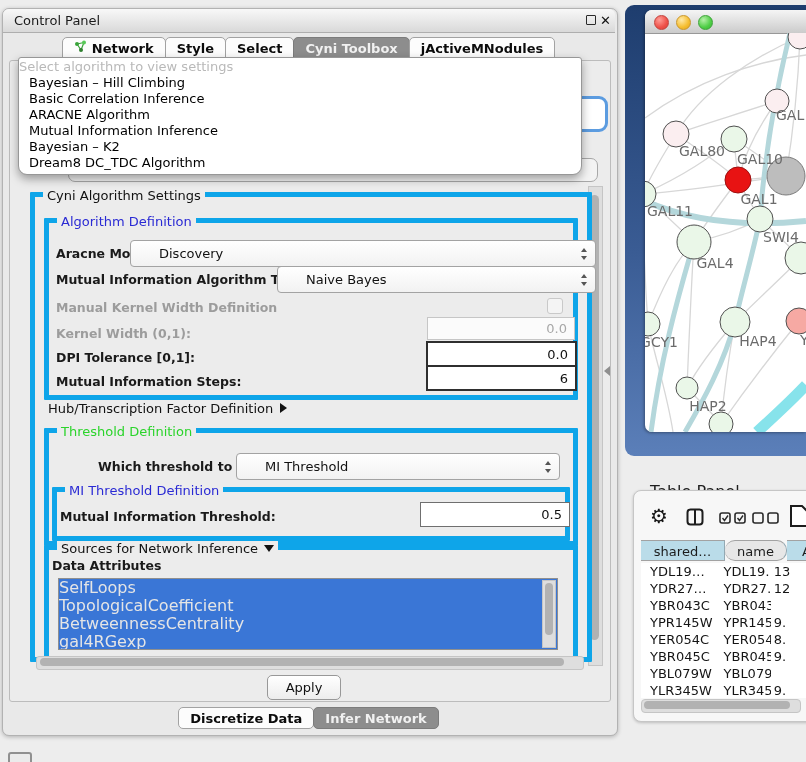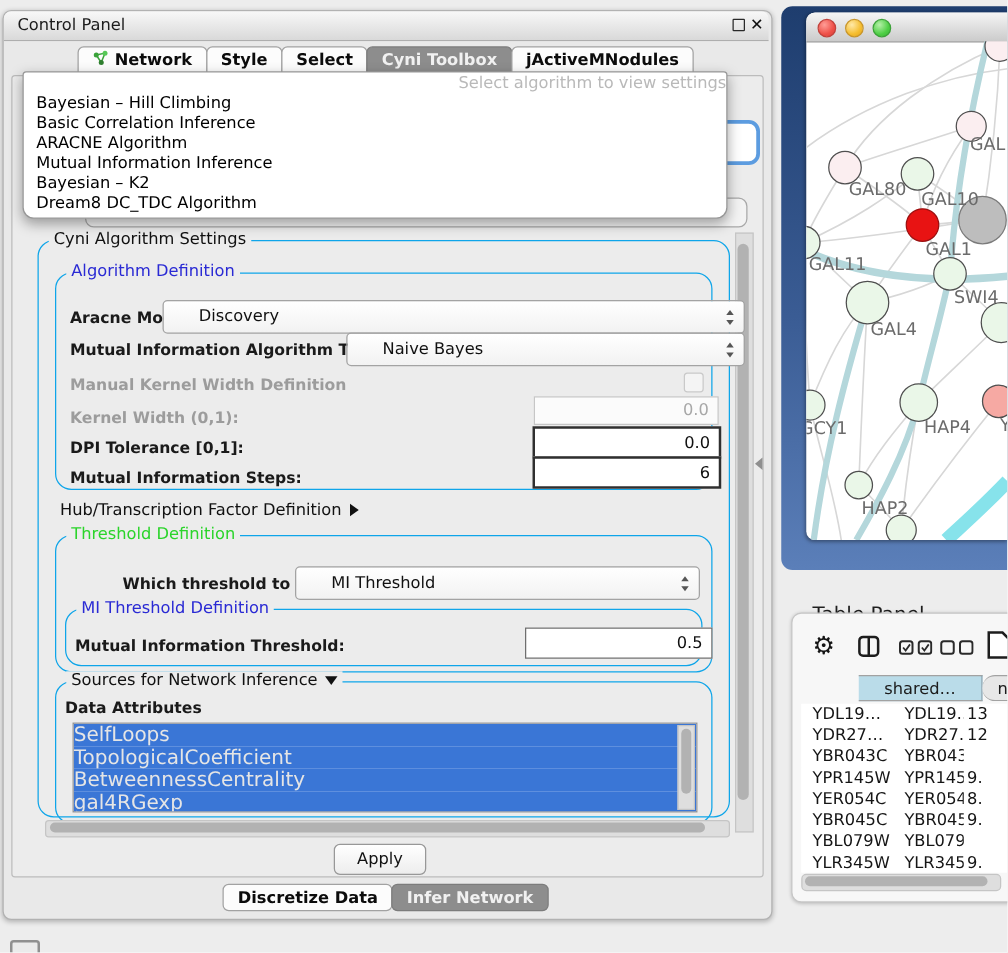--- a/index.html
+++ b/index.html
@@ -28,26 +28,26 @@
 
   
   .combo-sliver{left:68px;top:158px;width:528px;height:22px;border:1px solid #a8a8a8;border-radius:7px;
                 background:#f3f3f3;overflow:hidden;z-index:3}
   .combo-sliver span{position:absolute;left:20px;top:0;line-height:17px;font-size:13px;color:#b7b7b7;white-space:nowrap}
   .blue-combo{left:556px;top:96px;width:46px;height:30px;border:3px solid #5c9ce0;border-radius:9px;background:#fff;z-index:2}
 
   
   .popup{left:18px;top:57px;width:562px;height:116px;background:#fff;border:1px solid #979797;
          border-radius:3px 3px 9px 9px;box-shadow:0 4px 10px rgba(0,0,0,.35);z-index:20}
-  .popup-ph{height:17px;line-height:17px;text-align:right;color:#b9b9b9;font-size:13px}
+  .popup-ph{height:17px;line-height:17px;text-align:left;color:#b9b9b9;font-size:13px}
   .popup-item{height:16px;line-height:16px;padding-left:10px;font-size:13px;color:#000;white-space:nowrap}
   .popup-item.bold{font-weight:normal}
 
   
-  .group{border:1px solid #0ea5e9;border-radius:13px;z-index:4}
+  .group{border:5px solid #0ea5e9;border-radius:1px;z-index:4}
   .legend{position:absolute;top:-9px;left:8px;background:#ececec;padding:0 4px;font-size:13px;white-space:nowrap;
           display:flex;align-items:center;gap:6px}
   .legend.blue{color:#2a2ad4}
   .legend.green{color:#2bd42b}
 
   .lbl{font-size:12.5px;font-weight:bold;color:#1a1a1a;white-space:nowrap;z-index:5}
   .lbl.dis{color:#9c9c9c}
   .plain{font-size:13px;color:#111;white-space:nowrap;z-index:5;display:flex;align-items:center;gap:7px}
 
   .combo{background:linear-gradient(#ffffff,#f2f2f2);border:1px solid #a3a3a3;border-radius:4px;
@@ -372,21 +372,21 @@
         <rect x="16" y="1" width="10" height="10" rx="2" fill="none" stroke="#2a2a2a" stroke-width="1.6"></rect>
       </svg>
   </div>
   <div class="abs icon-abs" style="left:789px;top:504px">
     <svg width="20" height="24" viewBox="0 0 20 24">
         <path d="M2,2 h11 l5,5 v15 h-16 z" fill="#fff" stroke="#1d1d1d" stroke-width="2"></path>
       </svg>
   </div>
 
   <div class="abs tp-header" id="tp-header">
-      <div class="tp-th blue" style="width: 99px; margin-left: 46px;">shared…</div>
+      <div class="tp-th blue" style="width: 84px;">shared…</div>
       <div class="tp-th gray" style="width: 62px; border-radius: 10px;">name</div>
       <div class="tp-th blue" style="width: 40px;">A</div>
     </div>
   <div class="abs tp-rows" id="tp-rows">
       <div class="tp-row">
         <div class="c1">YDL19…</div>
         <div class="c2">YDL19…</div>
         <div class="c3">13</div>
       </div>
       <div class="tp-row">

